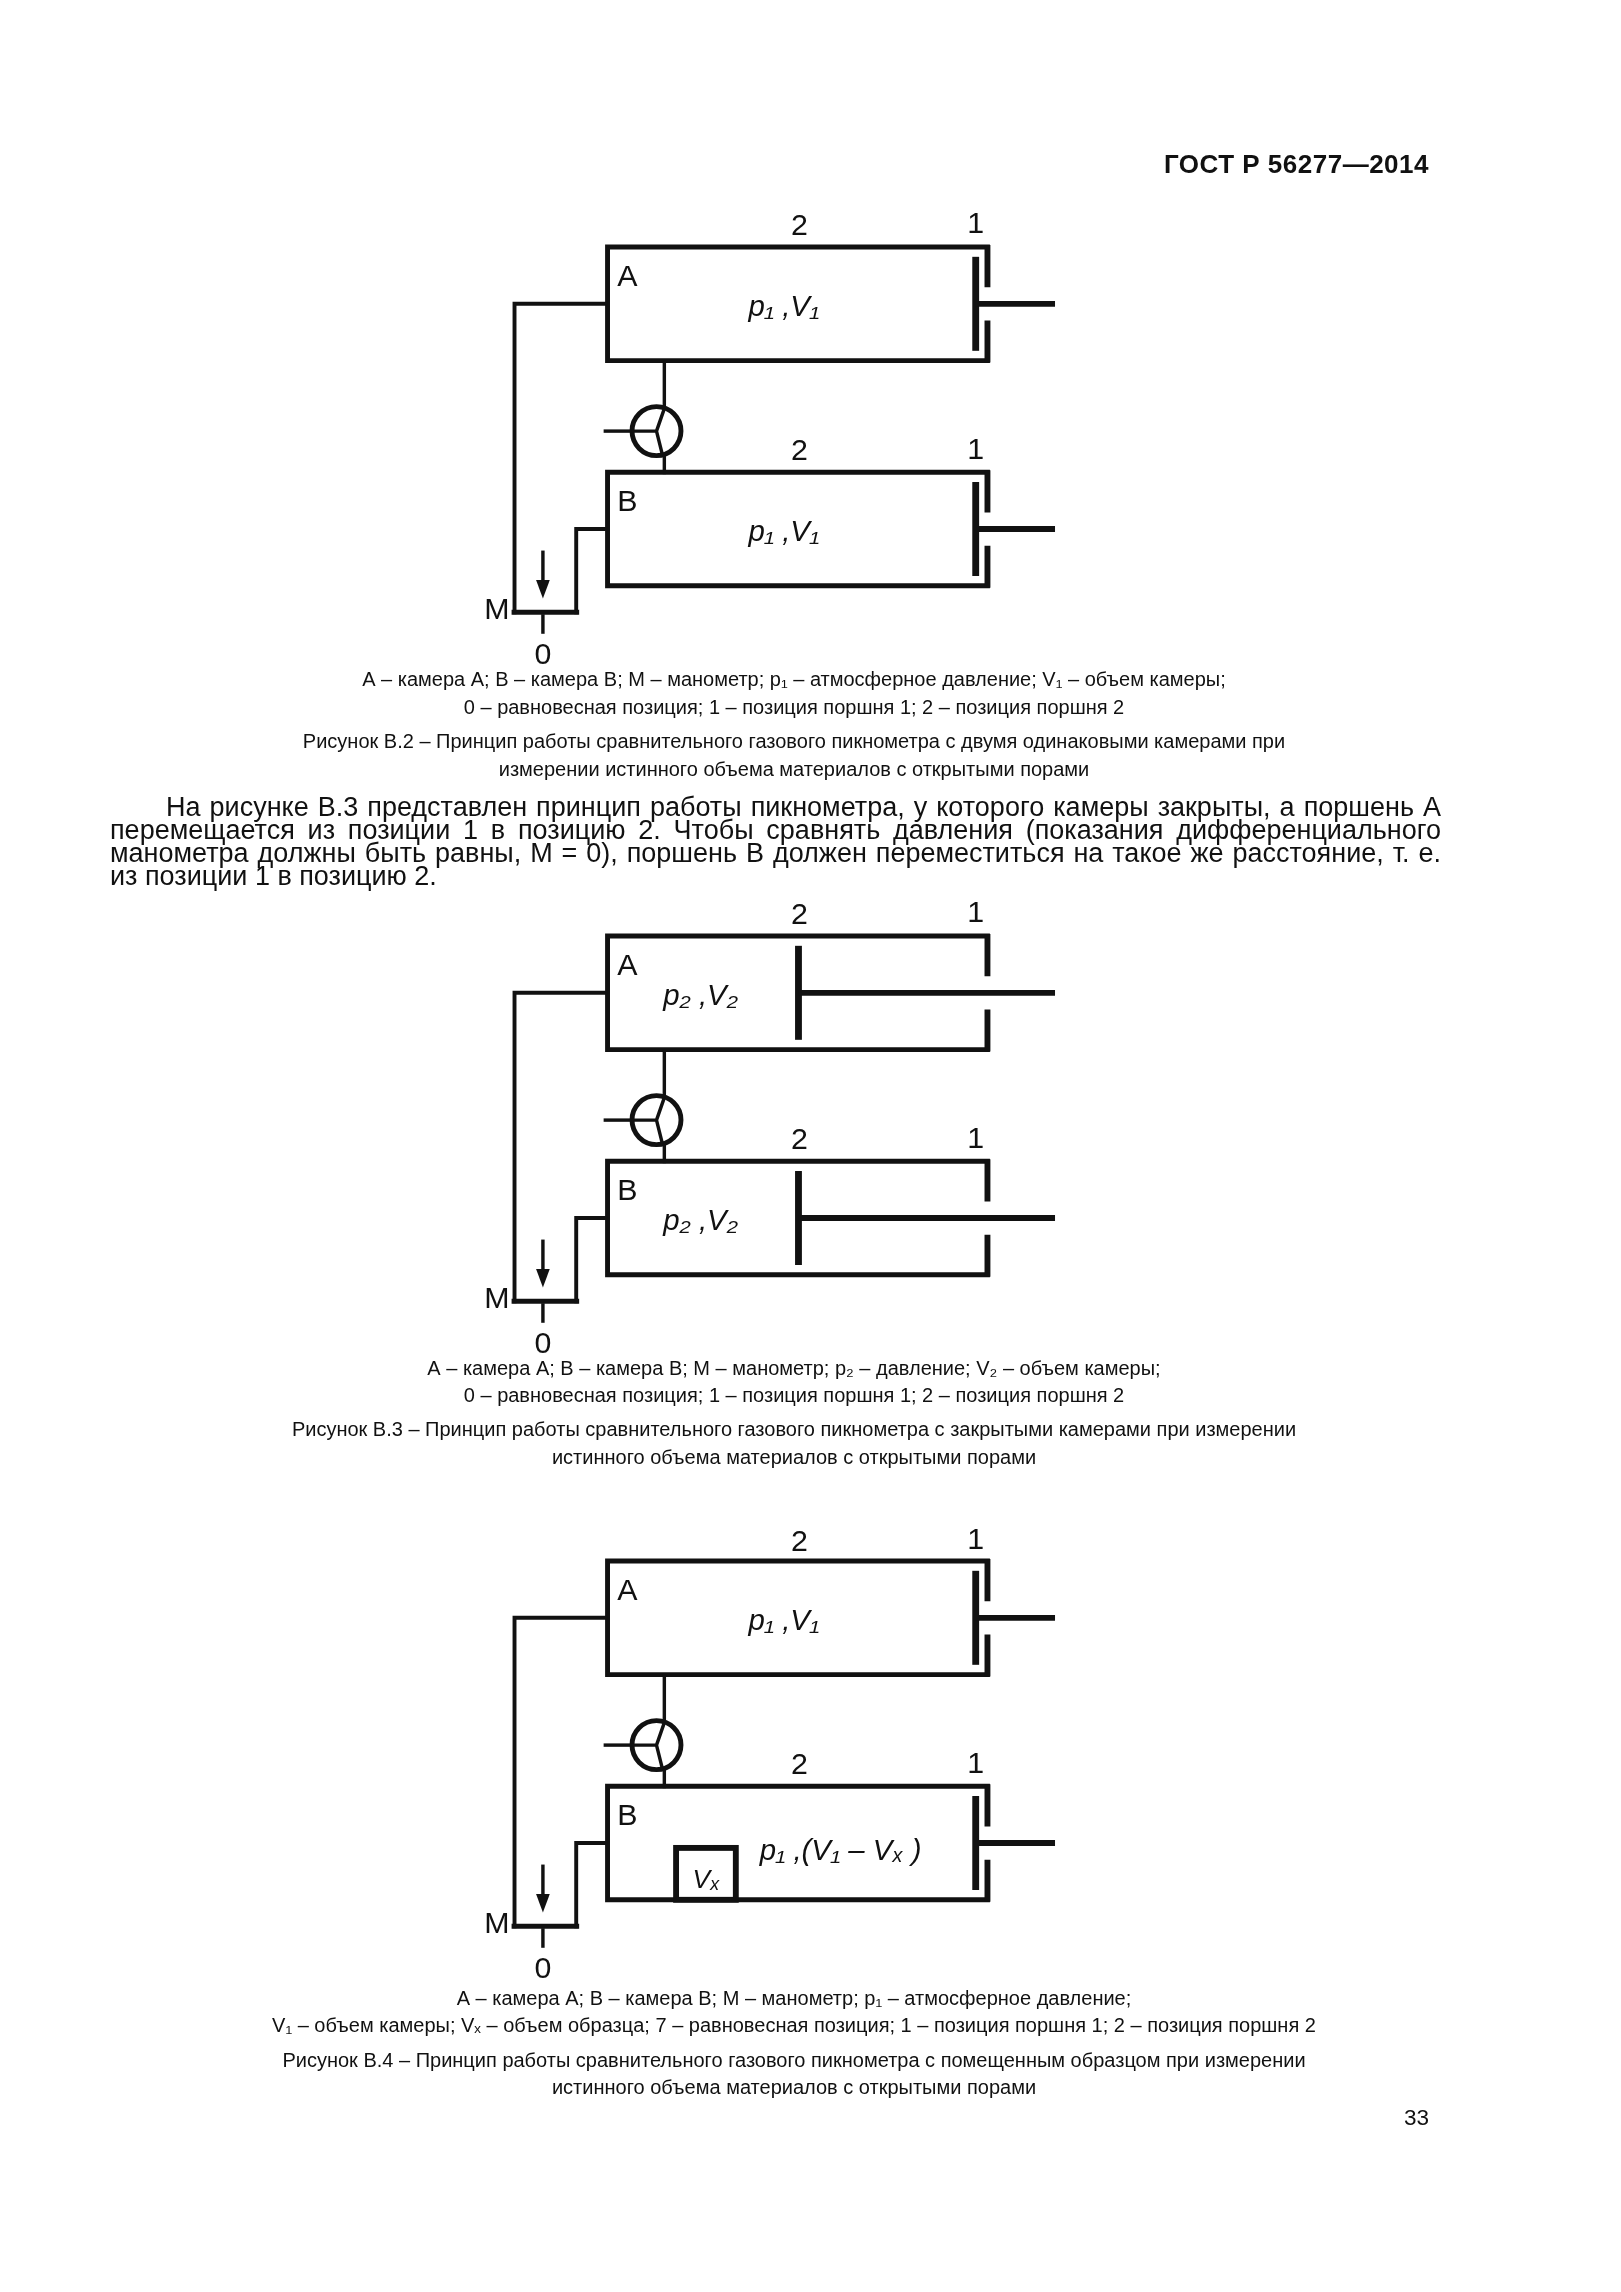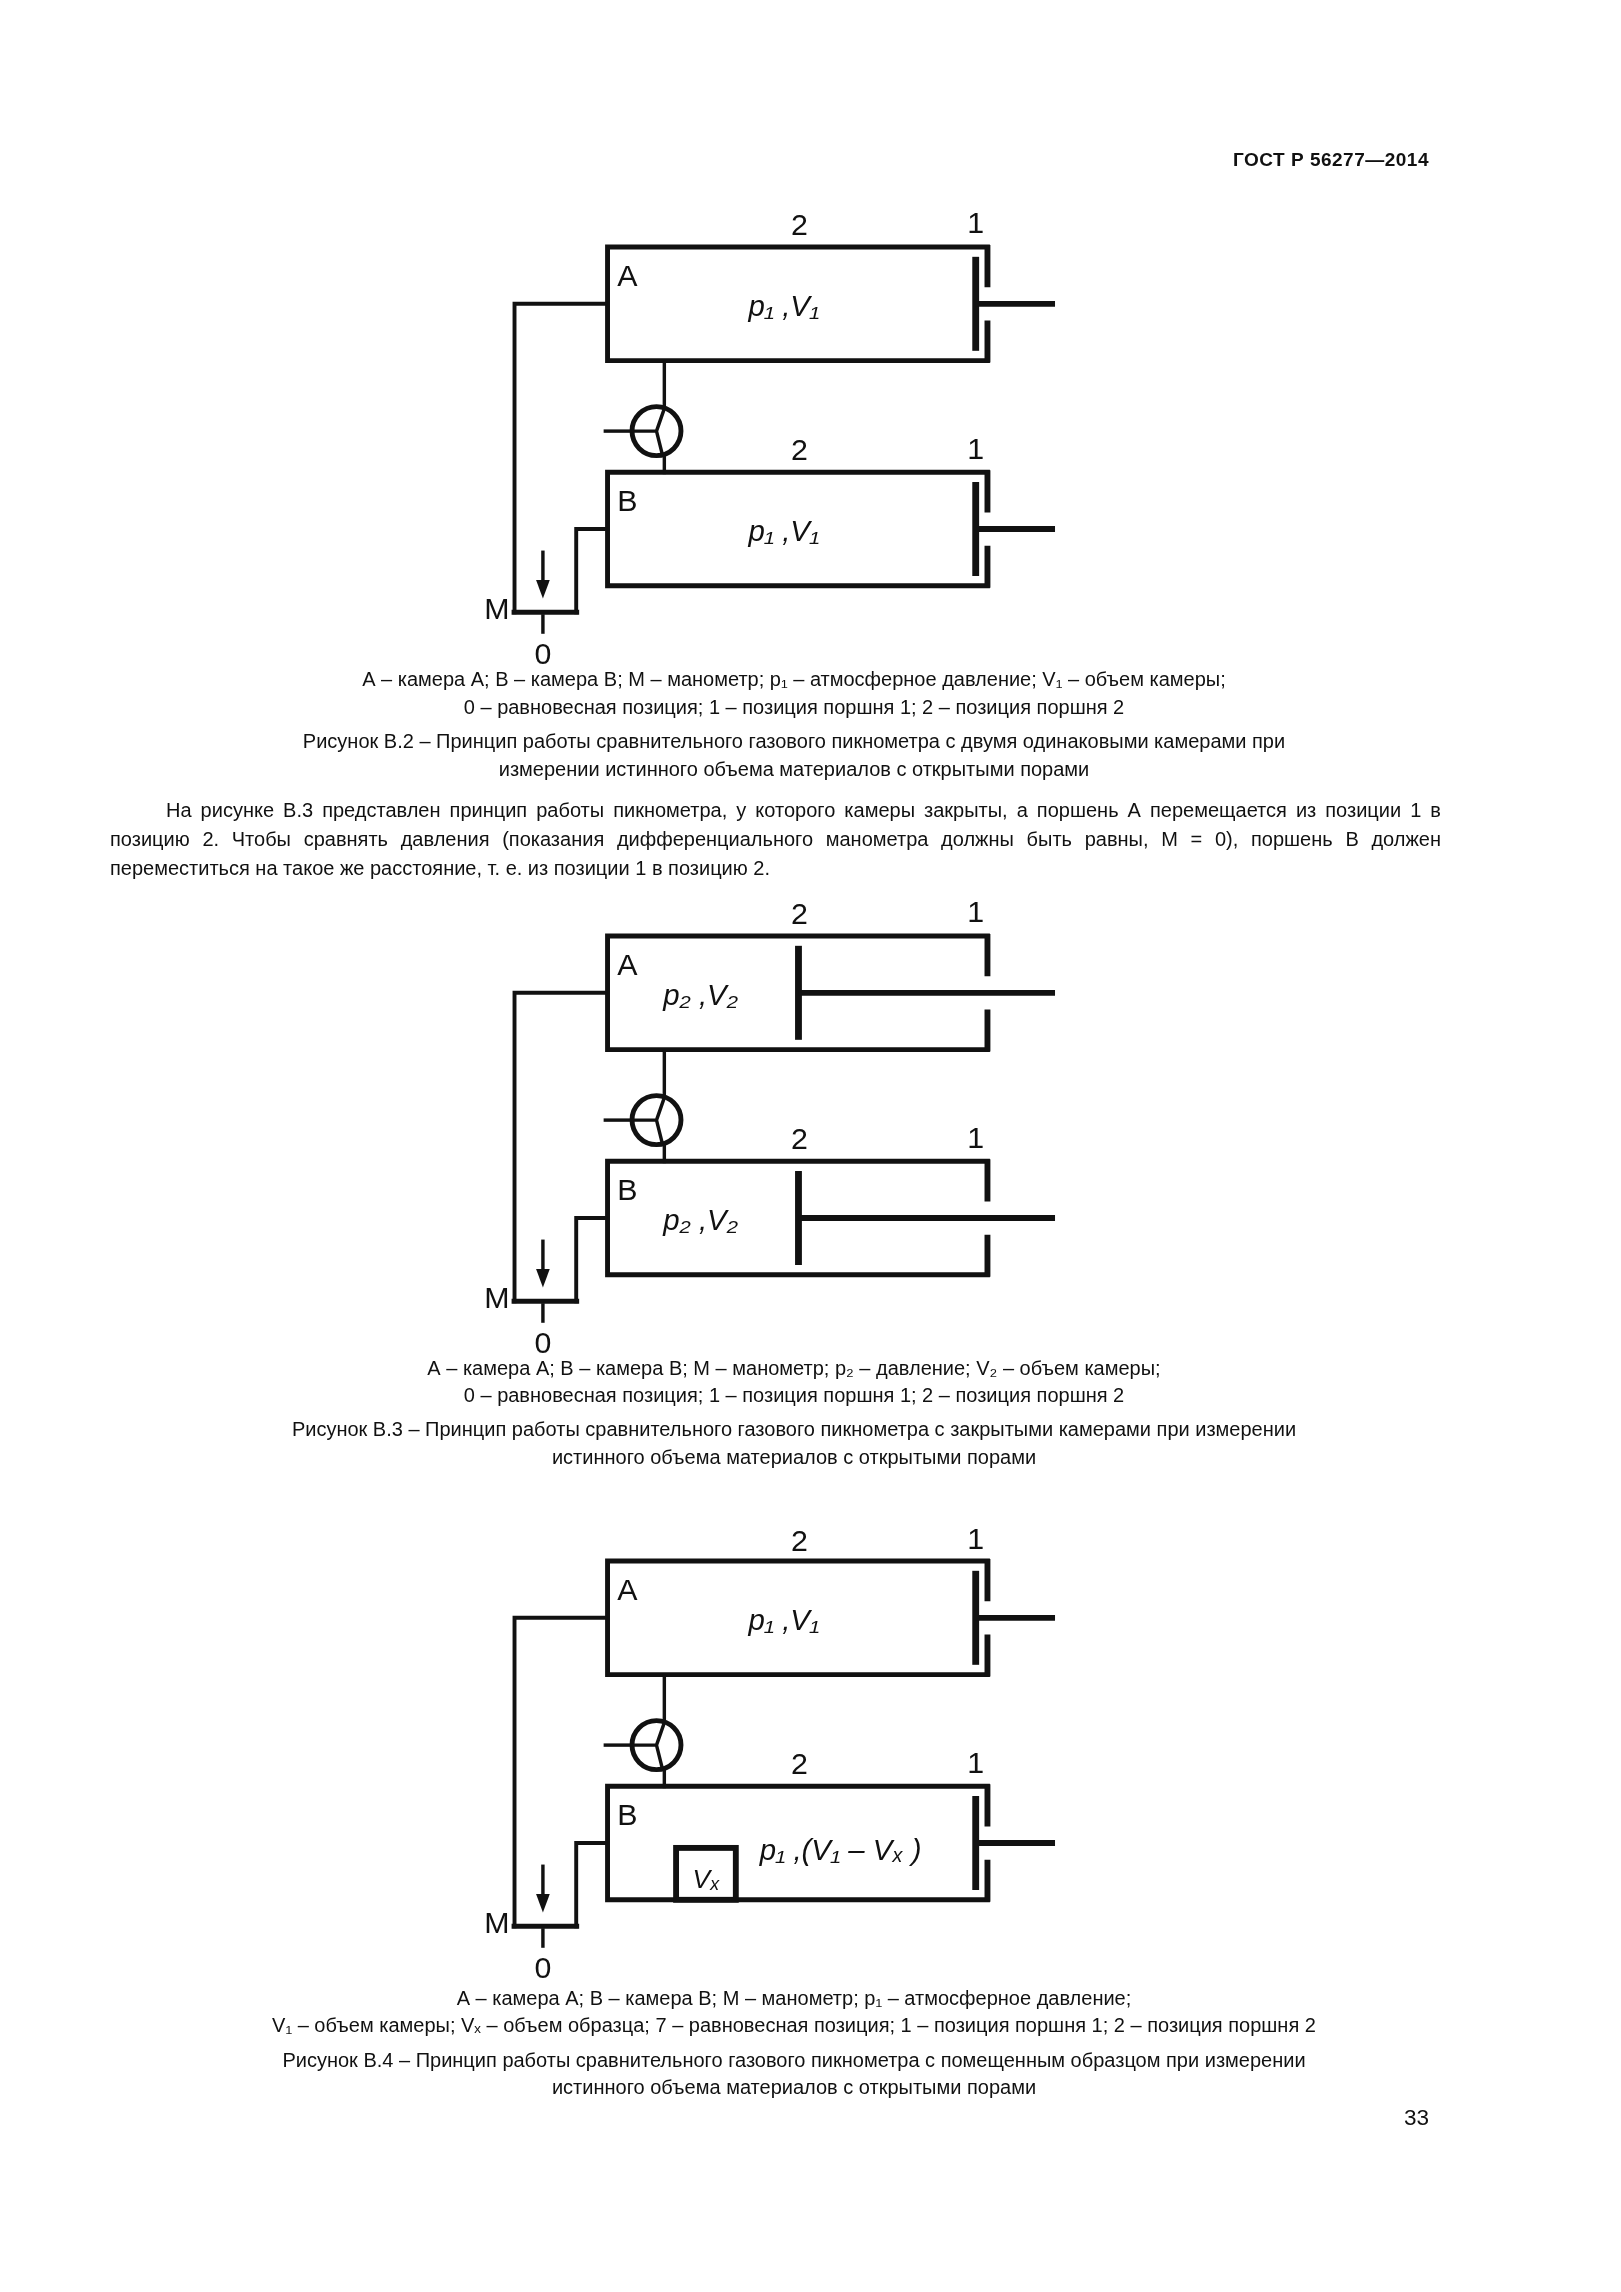--- a/index.html
+++ b/index.html
@@ -9,33 +9,33 @@
     margin:0 auto;
     background:#ffffff;
     font-family:"Liberation Sans","DejaVu Sans",sans-serif;
     color:#111111;
     overflow:hidden;
   }
   .abs { position:absolute; }
   .doc-header {
     left:110px; top:149px; width:1319px;
     text-align:right;
-    font-size:19px; font-weight:bold;
+    font-size:26px; font-weight:bold;
     letter-spacing:0.5px;
     white-space:nowrap;
   }
   .cap-line {
     left:108px; width:1372px;
     text-align:center;
     font-size:20px;
     white-space:nowrap;
   }
   .body-par {
     left:110px; width:1331px;
-    font-size:20px; line-height:29px;
+    font-size:27px; line-height:23px;
     text-align:justify;
     text-indent:56px;
   }
   .page-num {
     left:110px; top:2105px; width:1319px;
     text-align:right;
     font-size:22.5px;
     white-space:nowrap;
   }
   svg { position:absolute; left:0; top:0; overflow:visible; }

